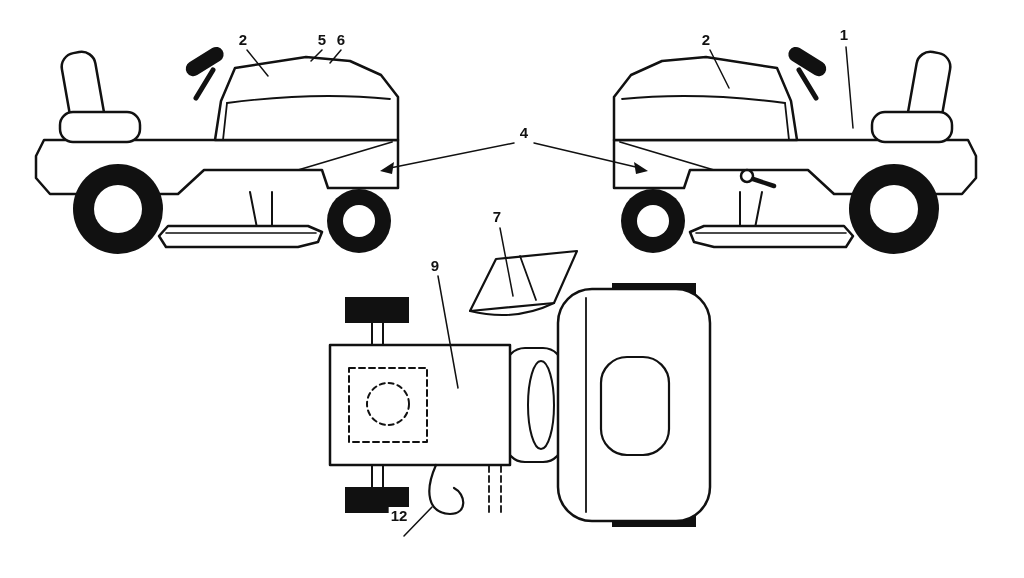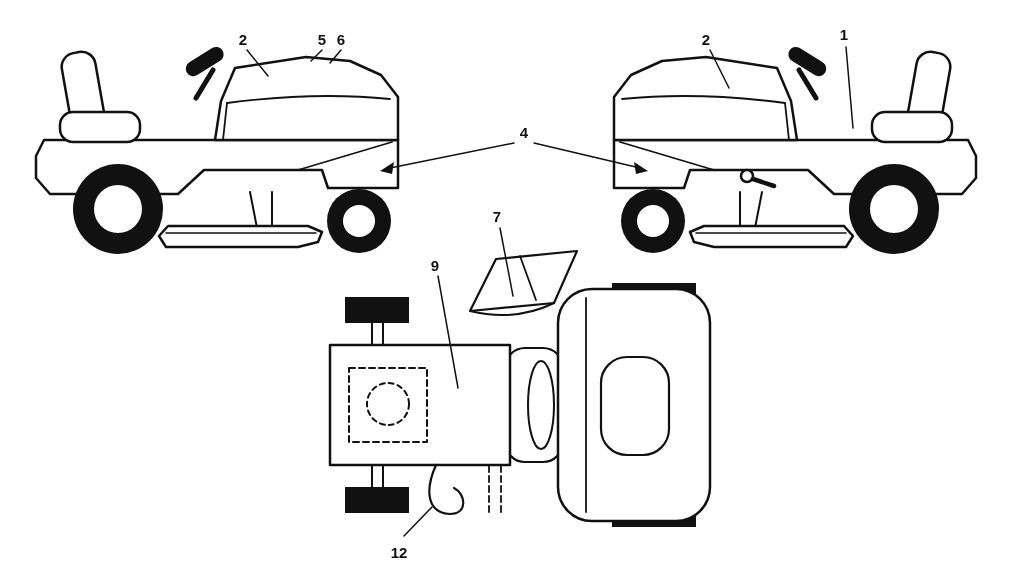--- a/index.html
+++ b/index.html
@@ -114,15 +114,15 @@
   </svg>
 
   <div class="callout" style="left:243px;top:31px">2</div>
   <div class="callout" style="left:322px;top:31px">5</div>
   <div class="callout" style="left:341px;top:31px">6</div>
   <div class="callout" style="left:524px;top:124px">4</div>
   <div class="callout" style="left:706px;top:31px">2</div>
   <div class="callout" style="left:844px;top:26px">1</div>
   <div class="callout" style="left:497px;top:208px">7</div>
   <div class="callout" style="left:435px;top:257px">9</div>
-  <div class="callout" style="left:399px;top:544px">12</div>
+  <div class="callout" style="left:399px;top:507px">12</div>
 
 </div>
 
 </body></html>

